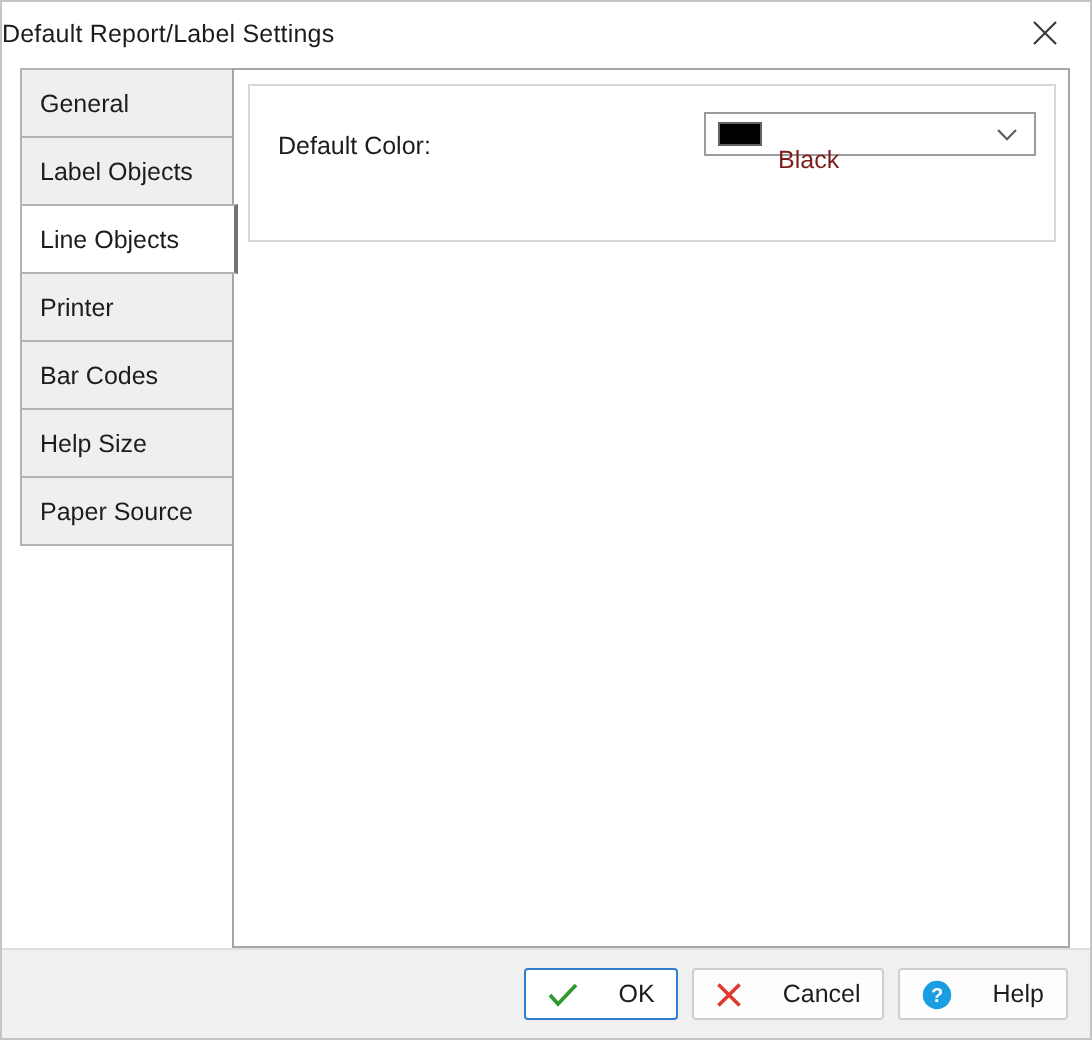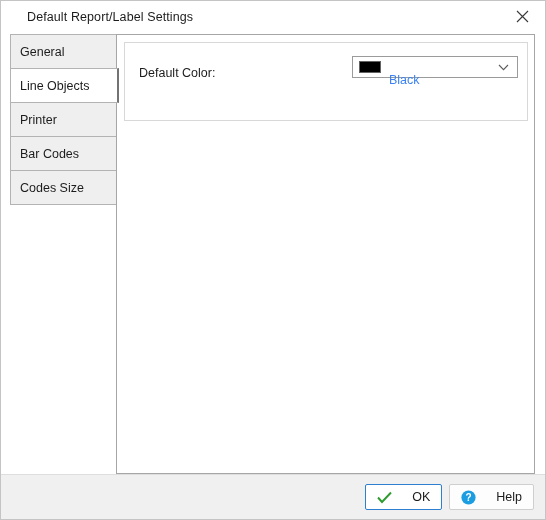--- a/index.html
+++ b/index.html
@@ -30,21 +30,21 @@
   
   #titlebar {
     position: relative;
     height: 31px;
     flex: 0 0 31px;
     background: #ffffff;
     display: flex;
     align-items: center;
   }
   #title-text {
-    margin-left: 26px;
+    margin-left: 0;
     font-size: 12.5px;
     color: #1c1c1c;
     letter-spacing: 0.1px;
     white-space: nowrap;
   }
   #close-button {
     position: absolute;
     right: 0;
     top: 0;
     width: 45px;
@@ -154,21 +154,21 @@
     height: 12px;
     margin-left: 6px;
     box-sizing: border-box;
     border: 1px solid #636363;
     background: #000000;
     flex: 0 0 auto;
   }
   .combo-text {
     margin-left: 8px;
     font-size: 12.5px;
-    color: #3b82f6;
+    color: #7f1d1d;
     white-space: nowrap;
     margin-top: 25px;
   }
   .combo-arrow {
     position: absolute;
     right: 8px;
     top: 0;
     bottom: 0;
     display: flex;
     align-items: center;
@@ -260,31 +260,37 @@
       </span>
     </div>
   </div>
 
   <div id="body-area">
 
     <div id="tabstrip">
       <div class="tab">
         <span>General</span>
       </div>
+      <div class="tab">
+        <span>Label Objects</span>
+      </div>
       <div class="tab active">
         <span>Line Objects</span>
       </div>
       <div class="tab">
         <span>Printer</span>
       </div>
       <div class="tab">
         <span>Bar Codes</span>
       </div>
       <div class="tab">
-        <span>Codes Size</span>
+        <span>Help Size</span>
+      </div>
+      <div class="tab">
+        <span>Paper Source</span>
       </div>
     </div>
 
     <div id="content-panel">
 
       <div id="field-group">
 
         <div class="field-row" id="row-color">
           <span class="field-label">Default Color:</span>
           <div class="combo">
@@ -307,20 +313,28 @@
 
     <div class="btn default">
       <span>
         <svg width="15" height="13" viewBox="0 0 15 13">
           <path d="M1 6.5 L5 11 L14 1.5" stroke="#2e9b2e" stroke-width="1.9" fill="none"></path>
         </svg>
       </span>
       <span class="btn-label">OK</span>
     </div>
 
+    <div class="btn">
+      <span>
+        <svg width="13" height="13" viewBox="0 0 13 13">
+          <path d="M1.2 1.2 L11.8 11.8 M11.8 1.2 L1.2 11.8" stroke="#e03a2f" stroke-width="1.8" fill="none"></path>
+        </svg>
+      </span>
+      <span class="btn-label">Cancel</span>
+    </div>
 
     <div class="btn">
       <span>
         <svg width="15" height="15" viewBox="0 0 15 15">
           <circle cx="7.5" cy="7.5" r="7.1" fill="#1b9de2"></circle>
           <text x="7.5" y="11.2" text-anchor="middle" font-family="Liberation Sans, sans-serif" font-size="10" font-weight="bold" fill="#ffffff">?</text>
         </svg>
       </span>
       <span class="btn-label">Help</span>
     </div>

